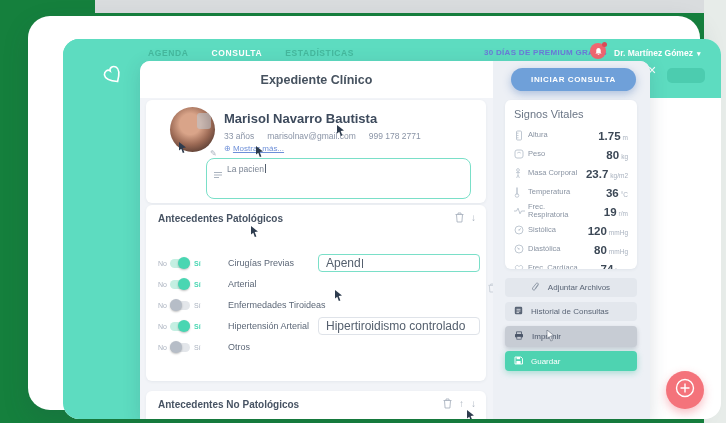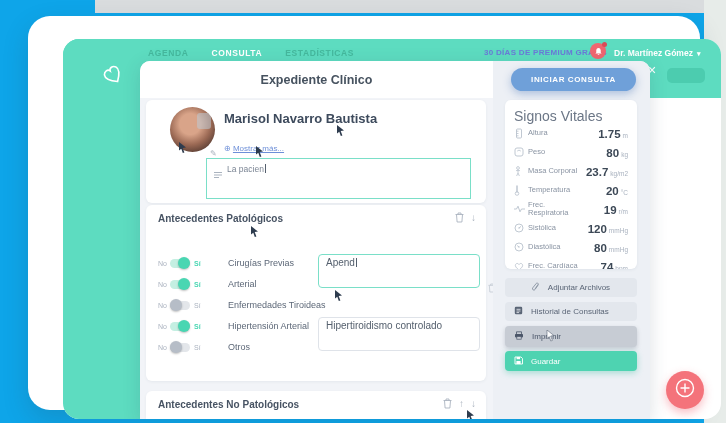--- a/index.html
+++ b/index.html
@@ -1,17 +1,17 @@
 <!DOCTYPE html>
 <html><head>
 <meta charset="utf-8">
 <style>
   * { margin:0; padding:0; box-sizing:border-box; }
   html,body { width:726px; height:423px; background:#fff; font-family:"Liberation Sans", sans-serif; overflow:hidden; }
-  .stage { position:relative; width:726px; height:423px; background:#0ea5e9; }
+  .stage { position:relative; width:726px; height:423px; background:#15803d; }
 
   
   .top-strip { position:absolute; left:95px; top:0; width:631px; height:13px; background:#d9dcde; }
   .right-strip { position:absolute; left:704px; top:0; width:22px; height:423px; background:#e7ece9; }
 
   
   .frame { position:absolute; left:28px; top:16px; width:672px; height:394px; border-radius:22px; background:#fff; box-shadow:0 10px 26px rgba(40,60,70,.18); }
   .frame-inner { position:absolute; left:35px; top:23px; width:658px; height:380px; border-radius:16px; overflow:hidden; background:#fff; }
 
   .teal-band { position:absolute; left:0; top:0; width:658px; height:59px; background:#5ddcc0; }
@@ -41,48 +41,48 @@
   .card-nopath { left:6px; top:330px; width:340px; height:28px; border-radius:6px 6px 0 0; }
 
   .avatar { position:absolute; left:24px; top:7px; width:45px; height:45px; border-radius:50%; overflow:hidden;
     background:radial-gradient(circle at 45% 38%, #d9a489 0 28%, #9c6a55 55%, #5f4136 78%, #4a332c 100%); }
   .avatar::after { content:""; position:absolute; right:4px; top:6px; width:14px; height:16px; background:rgba(190,200,210,.55); border-radius:3px; }
   .edit-pencil { position:absolute; left:64px; top:49px; font-size:8px; color:#aab3bf; }
   .p-name { position:absolute; left:78px; top:11px; font-size:13px; font-weight:bold; color:#3d4a5c; }
   .p-meta { position:absolute; left:78px; top:31px; display:flex; gap:13px; font-size:8.5px; color:#8a94a6; }
   .p-more { position:absolute; left:78px; top:44px; font-size:8px; color:#6d8fd8; }
   .p-more .lnk { text-decoration:underline; cursor:pointer; }
-  .note-box { position:absolute; left:60px; top:58px; width:265px; height:41px; border:1px solid #7adfc8; border-radius:0; background:#fff; padding:5px 7px; display:flex; gap:5px; }
+  .note-box { position:absolute; left:60px; top:58px; width:265px; height:41px; border:1px solid #7adfc8; border-radius:8px; background:#fff; padding:5px 7px; display:flex; gap:5px; }
   .lines-icon { width:8px; height:8px; margin-top:1px; }
   .note-text { font-size:8.5px; color:#7b8594; }
   .tcaret { display:inline-block; width:1px; height:9px; background:#55606e; vertical-align:-1px; margin-left:1px; }
 
   .sec-title { position:absolute; left:12px; top:8px; font-size:10px; font-weight:bold; color:#475363; }
   .sec-icons { position:absolute; right:10px; top:7px; display:flex; gap:7px; align-items:center; color:#aab3bf; font-size:10px; }
   .sec-icons svg { display:block; }
 
   .trow { position:absolute; left:12px; width:318px; height:20px; display:flex; align-items:center; }
   .tog-no, .tog-si { font-size:7px; color:#aab2bf; }
   .tog-no { width:12px; }
   .tog-si { width:16px; margin-left:4px; }
   .tog-si.on { color:#49d6b2; font-weight:bold; }
   .switch { position:relative; width:20px; height:9px; border-radius:5px; background:#e3e6ea; cursor:pointer; flex:0 0 auto; }
   .switch .knob { position:absolute; top:-1.5px; left:0; width:12px; height:12px; border-radius:50%; background:#b6bdc7; box-shadow:0 1px 2px rgba(0,0,0,.25); }
   .switch.on { background:#c4efe2; }
   .switch.on .knob { left:auto; right:0; background:#49d6b2; }
   .trow-label { font-size:9px; color:#5d6878; margin-left:18px; }
-  .row-input { position:absolute; left:160px; top:1px; width:162px; height:34px; border:1px solid #dfe3e9; border-radius:4px; background:#fff; font-size:10px; color:#55606e; line-height:16px; padding:0 7px; cursor:text; }
+  .row-input { position:absolute; left:160px; top:1px; width:162px; height:18px; border:1px solid #dfe3e9; border-radius:4px; background:#fff; font-size:12px; color:#55606e; line-height:16px; padding:0 7px; cursor:text; }
   .row-input.focused { border-color:#7adfc8; }
   .row-trash { position:absolute; left:330px; top:5px; }
 
   
   .modal-right { position:absolute; left:353px; top:0; width:157px; height:358px; background:#edf0f5; border-radius:0 10px 0 0; }
   .start-btn { position:absolute; left:18px; top:7px; width:125px; height:23px; border-radius:12px; background:#6fa0d9; color:#fff; font-size:8px; font-weight:bold; letter-spacing:.6px; text-align:center; line-height:23px; box-shadow:0 3px 8px rgba(90,130,190,.45); cursor:pointer; }
   .vitals-card { position:absolute; left:12px; top:39px; width:132px; height:169px; background:#fff; border-radius:6px; box-shadow:0 1px 3px rgba(60,80,100,.07); padding:8px 9px 4px 9px; overflow:hidden; }
-  .vitals-title { font-size:14px; color:#6b7686; }
+  .vitals-title { font-size:11px; color:#6b7686; margin-bottom:6px; }
   .vrow { display:flex; align-items:center; min-height:15.6px; margin-bottom:1px; }
   .vicon { width:14px; flex:0 0 auto; color:#b9c2cd; }
   .vicon svg { display:block; }
   .vlabel { width:50px; font-size:7.5px; line-height:1.1; color:#8a94a3; flex:0 0 auto; }
   .vval { flex:1; text-align:right; white-space:nowrap; }
   .vval b { font-size:11.5px; color:#3c4856; }
   .vval i { font-style:normal; font-size:6.5px; color:#a9b2bf; margin-left:2px; }
 
   .act-btn { position:absolute; left:12px; width:132px; height:19px; border-radius:4px; background:#e3e7ed; display:flex; align-items:center; gap:8px; padding:0 9px; font-size:8px; color:#5a6576; cursor:pointer; }
   .act-btn svg { flex:0 0 auto; }
@@ -139,20 +139,25 @@
       <div class="modal">
         <div class="modal-left">
           <div class="modal-header">
             <div class="modal-title">Expediente Clínico</div>
           </div>
 
           <div class="card card-patient">
             <div class="avatar"></div>
             <span class="edit-pencil">✎</span>
             <div class="p-name">Marisol Navarro Bautista</div>
+            <div class="p-meta">
+              <span>33 años</span>
+              <span>marisolnav@gmail.com</span>
+              <span>999 178 2771</span>
+            </div>
             <div class="p-more">
               <span>⊕</span>
               <span class="lnk">Mostrar más...</span>
             </div>
             <div class="note-box">
               <span class="lines-icon">
                 <svg width="8" height="8" viewBox="0 0 8 8">
                     <path d="M0 1.5h8M0 4h8M0 6.5h5" stroke="#aab3bf" stroke-width="1"></path>
                   </svg>
               </span>
@@ -275,21 +280,21 @@
               <span class="vval"><b>23.7</b><i>kg/m2</i></span>
             </div>
             <div class="vrow">
               <span class="vicon">
                   <svg width="6" height="11" viewBox="0 0 6 11">
                     <path d="M3 1 V7" stroke="currentColor" stroke-width="1.4" stroke-linecap="round"></path>
                     <circle cx="3" cy="8.5" r="1.8" fill="none" stroke="currentColor" stroke-width=".8"></circle>
                   </svg>
                 </span>
               <span class="vlabel">Temperatura</span>
-              <span class="vval"><b>20</b><i>°C</i></span>
+              <span class="vval"><b>36</b><i>°C</i></span>
             </div>
             <div class="vrow">
               <span class="vicon">
                   <svg width="11" height="8" viewBox="0 0 11 8">
                     <path d="M0 4 h2.5 L4 1.2 L6 6.8 L7.5 4 H11" fill="none" stroke="currentColor" stroke-width=".9"></path>
                   </svg>
                 </span>
               <span class="vlabel">Frec. Respiratoria</span>
               <span class="vval"><b>19</b><i>r/m</i></span>
             </div>

